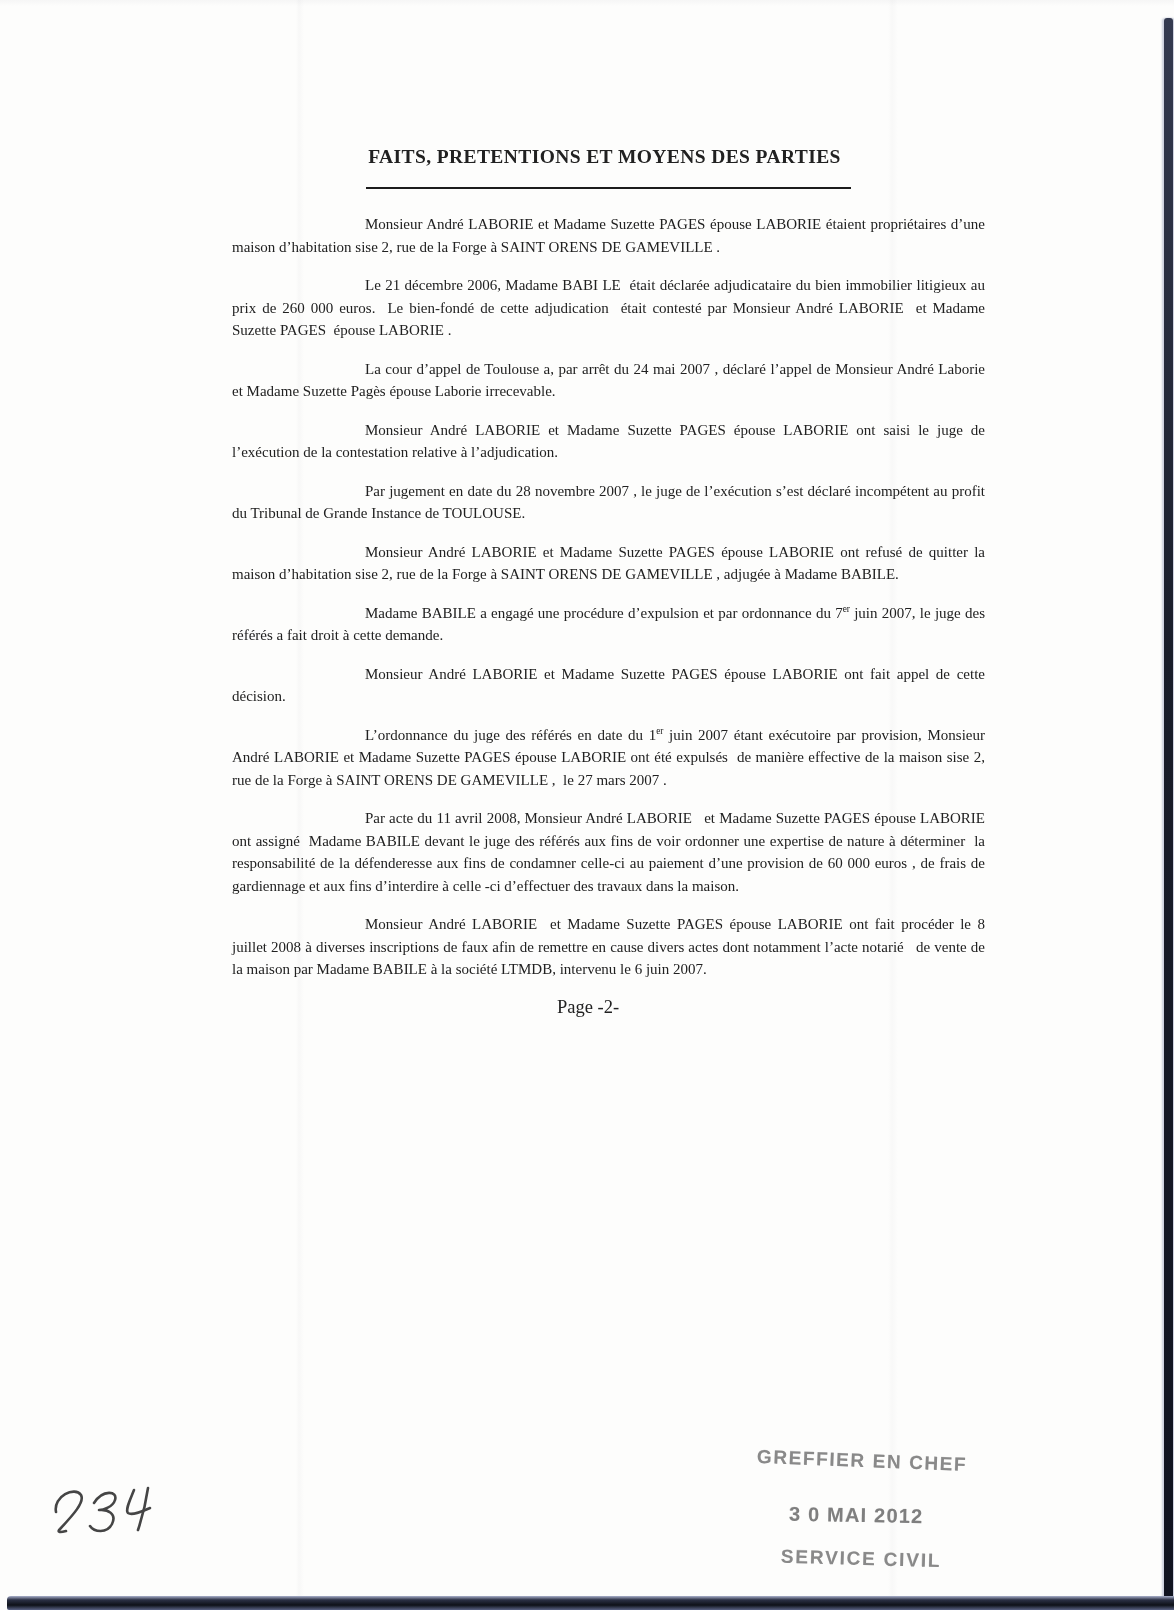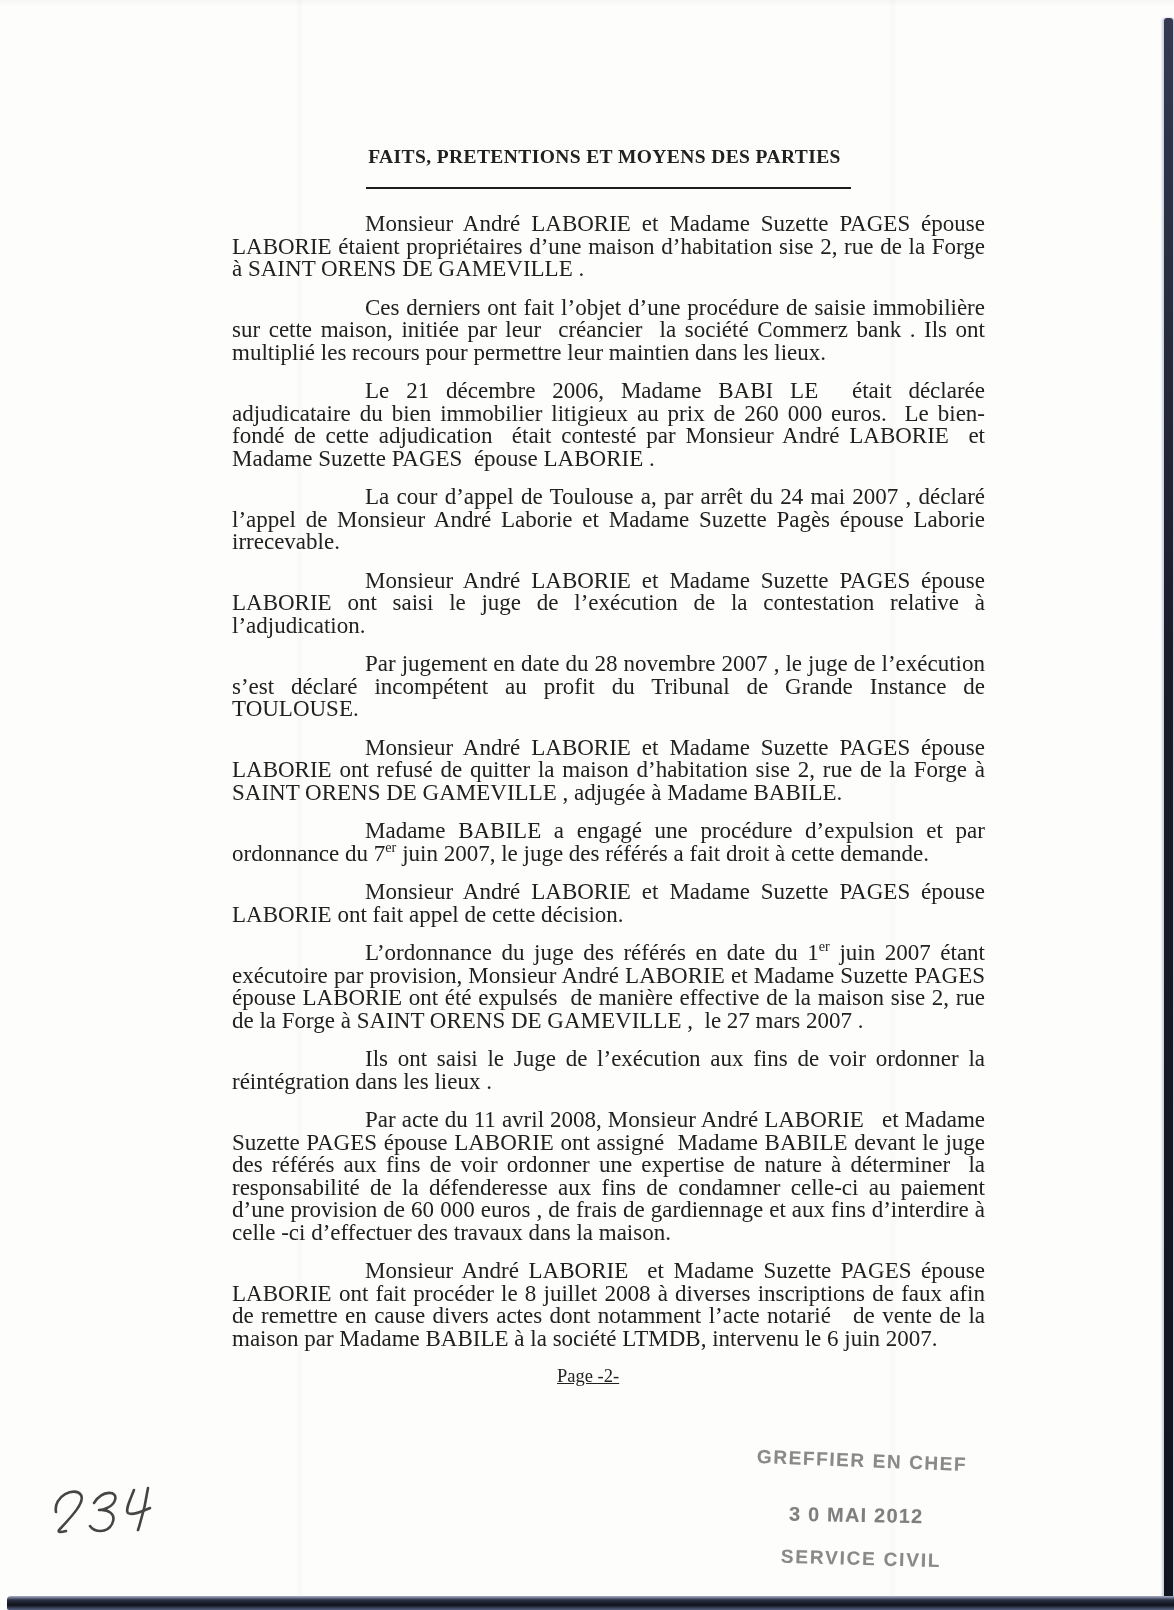--- a/index.html
+++ b/index.html
@@ -55,34 +55,33 @@
     font-weight: bold;
     letter-spacing: 0.4px;
   }
   .heading .heading-text {
     display: inline-block;
     border-bottom: 2px solid #1c1c1c;
     padding: 0 10px 19px 2px;
   }
   .para {
     margin: 4px 0 16px 0;
-    font-size: 23px;
+    font-size: 15px;
     line-height: 22.5px;
     text-indent: 133px;
     text-align: justify;
   }
   .para sup {
     font-size: 0.62em;
     line-height: 0;
   }
   .footer-row {
     margin-top: 8px;
     padding-left: 325px;
     font-size: 18.5px;
-    text-decoration: underline;
   }
 
   
   .stamp-line {
     position: absolute;
     font-family: "Liberation Sans", "DejaVu Sans", sans-serif;
     font-weight: bold;
     color: #898989;
     white-space: nowrap;
     text-shadow: 0.4px 0.4px 0 rgba(255,255,255,0.55), -0.3px -0.3px 0 rgba(120,120,120,0.35);
@@ -130,30 +129,28 @@
 
 <div class="scan-page">
 
   <div class="content">
     <h1 class="heading">
       <span class="heading-text">FAITS, PRETENTIONS ET MOYENS DES PARTIES</span>
     </h1>
 
     <div class="paragraphs">
         <p class="para"><span>Monsieur André LABORIE et Madame Suzette PAGES épouse LABORIE étaient propriétaires d’une maison d’habitation sise 2, rue de la Forge à SAINT ORENS DE GAMEVILLE .</span></p>
-        <p class="para"><span>Ces derniers ont fait l’objet d’une procédure de saisie immobilière sur cette maison, initiée par leur&nbsp; créancier &nbsp;la société Commerz bank . Ils ont multiplié les recours pour permettre leur maintien dans les lieux.</span></p>
         <p class="para"><span>Le 21 décembre 2006, Madame BABI LE&nbsp; était déclarée adjudicataire du bien immobilier litigieux au prix de 260 000 euros.&nbsp; Le bien-fondé de cette adjudication&nbsp; était contesté par Monsieur André LABORIE&nbsp; et Madame Suzette PAGES&nbsp; épouse LABORIE .</span></p>
         <p class="para"><span>La cour d’appel de Toulouse a, par arrêt du 24 mai 2007 , déclaré l’appel de Monsieur André Laborie et Madame Suzette Pagès épouse Laborie irrecevable.</span></p>
         <p class="para"><span>Monsieur André LABORIE et Madame Suzette PAGES épouse LABORIE ont saisi le juge de l’exécution de la contestation relative à l’adjudication.</span></p>
         <p class="para"><span>Par jugement en date du 28 novembre 2007 , le juge de l’exécution s’est déclaré incompétent au profit du Tribunal de Grande Instance de TOULOUSE.</span></p>
         <p class="para"><span>Monsieur André LABORIE et Madame Suzette PAGES épouse LABORIE ont refusé de quitter la maison d’habitation sise 2, rue de la Forge à SAINT ORENS DE GAMEVILLE , adjugée à Madame BABILE.</span></p>
         <p class="para"><span>Madame BABILE a engagé une procédure d’expulsion et par ordonnance du 7</span><sup>er</sup><span> juin 2007, le juge des référés a fait droit à cette demande.</span></p>
         <p class="para"><span>Monsieur André LABORIE et Madame Suzette PAGES épouse LABORIE ont fait appel de cette décision.</span></p>
         <p class="para"><span>L’ordonnance du juge des référés en date du 1</span><sup>er</sup><span> juin 2007 étant exécutoire par provision, Monsieur André LABORIE et Madame Suzette PAGES épouse LABORIE ont été expulsés&nbsp; de manière effective de la maison sise 2, rue de la Forge à SAINT ORENS DE GAMEVILLE ,&nbsp;  le 27 mars 2007 .</span></p>
-        <p class="para"><span>Ils ont saisi le Juge de l’exécution aux fins de voir ordonner la réintégration dans les lieux .</span></p>
         <p class="para"><span>Par acte du 11 avril 2008, Monsieur André LABORIE &nbsp; et Madame Suzette PAGES épouse LABORIE ont assigné&nbsp; Madame BABILE devant le juge des référés aux fins de voir ordonner une expertise de nature à déterminer&nbsp; la responsabilité de la défenderesse aux fins de condamner celle-ci au paiement d’une provision de 60 000 euros , de frais de gardiennage et aux fins d’interdire à celle -ci d’effectuer des travaux dans la maison.</span></p>
         <p class="para"><span>Monsieur André LABORIE&nbsp; et Madame Suzette PAGES épouse LABORIE ont fait procéder le 8 juillet 2008 à diverses inscriptions de faux afin de remettre en cause divers actes dont notamment l’acte notarié &nbsp; de vente de la maison par Madame BABILE à la société LTMDB, intervenu le 6 juin 2007.</span></p>
       </div>
 
     <div class="footer-row">
       <span>Page -2-</span>
     </div>
   </div>
 
   <div class="stamp">

